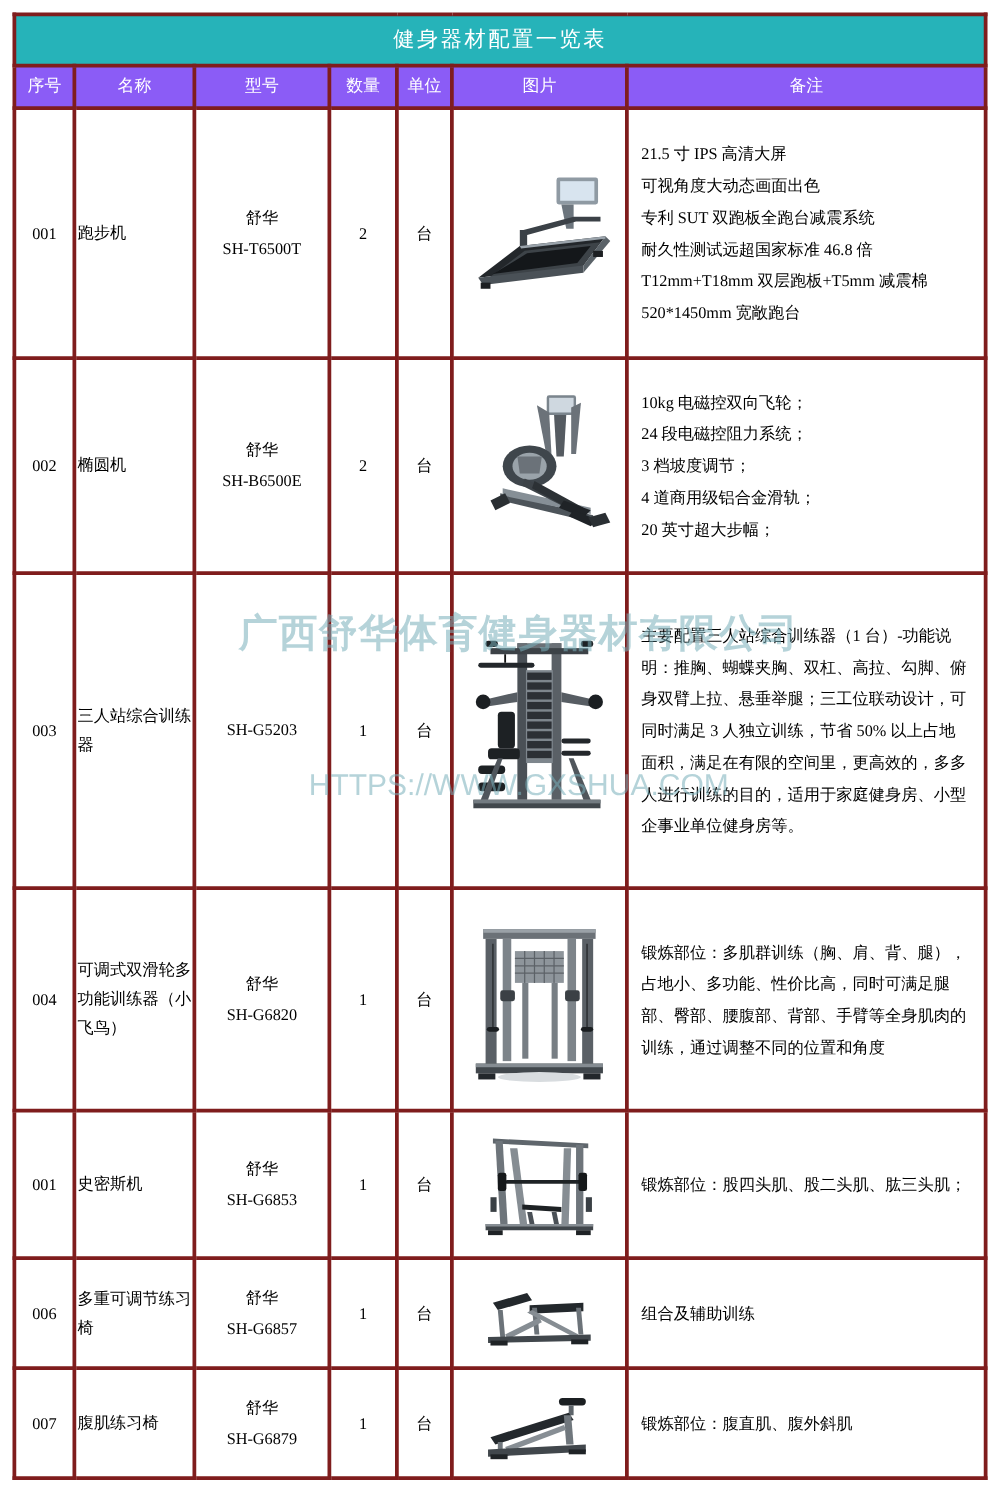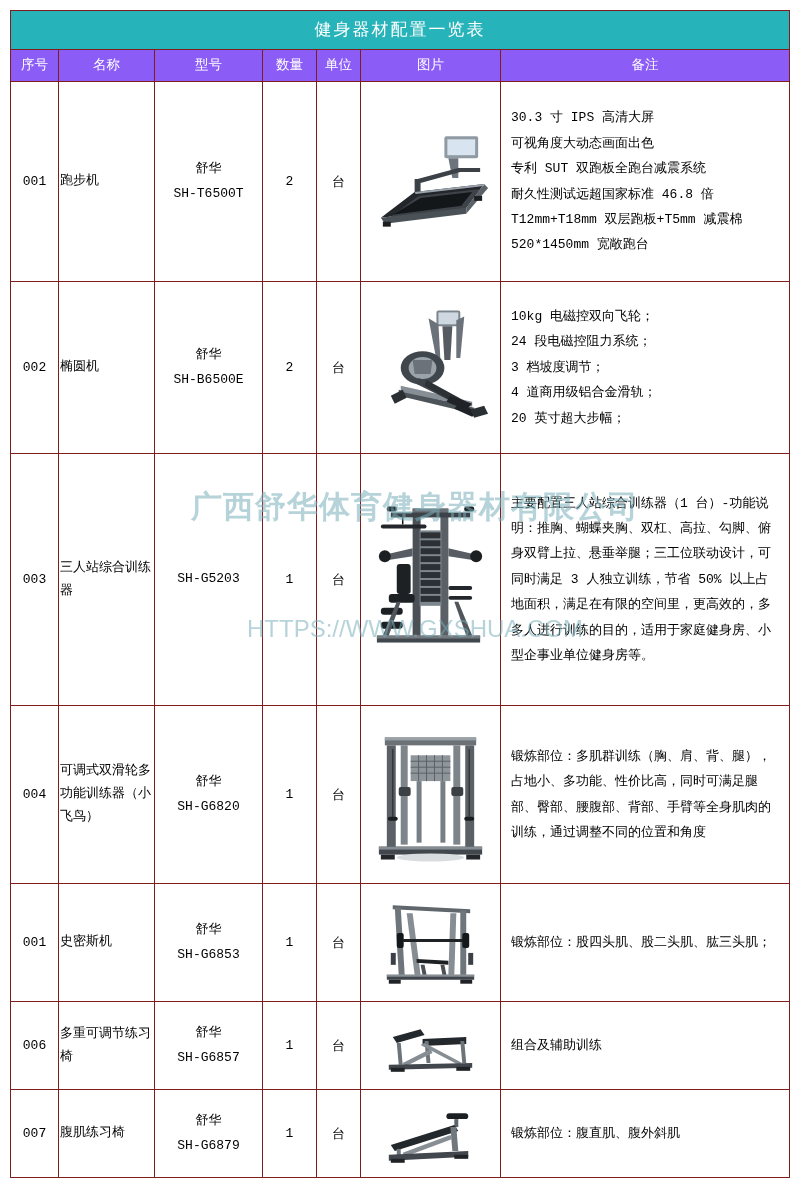--- a/index.html
+++ b/index.html
@@ -22,23 +22,22 @@
     overflow: hidden;
   }
   table.equip {
     width: 780px;
     border-collapse: collapse;
     table-layout: fixed;
     position: relative;
     z-index: 2;
   }
   table.equip td, table.equip th {
-    border: 1px solid #7f1d1d;
+    border: 3px solid #7f1d1d;
     vertical-align: middle;
-    font-family: Liberation Mono, monospace;
   }
   .title-cell {
     background: #26b3b9;
     color: #ffffff;
     text-align: center;
     font-size: 17px;
     letter-spacing: 2px;
     padding: 7px 0 8px 0;
     font-weight: normal;
     border: 1px solid #2a2a2a;
@@ -153,21 +152,21 @@
               <path d="M104 86 L104 92 L126 66 L122 62 Z" fill="#5a6268"></path>
 
               <rect x="20" y="100" width="8" height="5" fill="#1c1f22"></rect>
               <rect x="112" y="74" width="8" height="5" fill="#1c1f22"></rect>
 
               <path d="M52 70 L122 62 L122 64 L53 72 Z" fill="#9aa3ab"></path>
             </svg>
           </div>
         </td>
         <td class="c-remark">
-          <span class="ln">30.3 寸 IPS 高清大屏</span>
+          <span class="ln">21.5 寸 IPS 高清大屏</span>
           <span class="ln">可视角度大动态画面出色</span>
           <span class="ln">专利 SUT 双跑板全跑台减震系统</span>
           <span class="ln">耐久性测试远超国家标准 46.8 倍</span>
           <span class="ln">T12mm+T18mm 双层跑板+T5mm 减震棉</span>
           <span class="ln">520*1450mm 宽敞跑台</span>
         </td>
       </tr>
 
       <tr style="height:172px">
         <td class="c-no">002</td>

